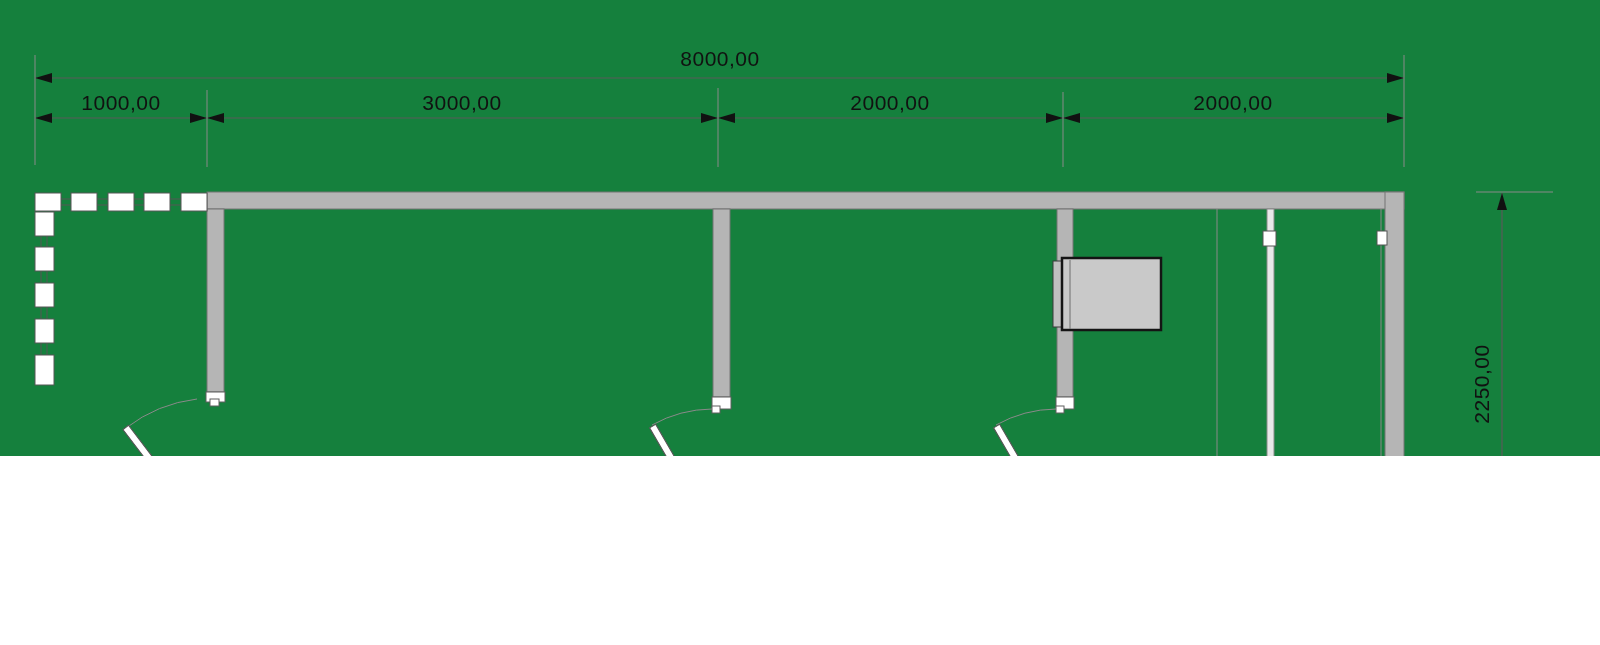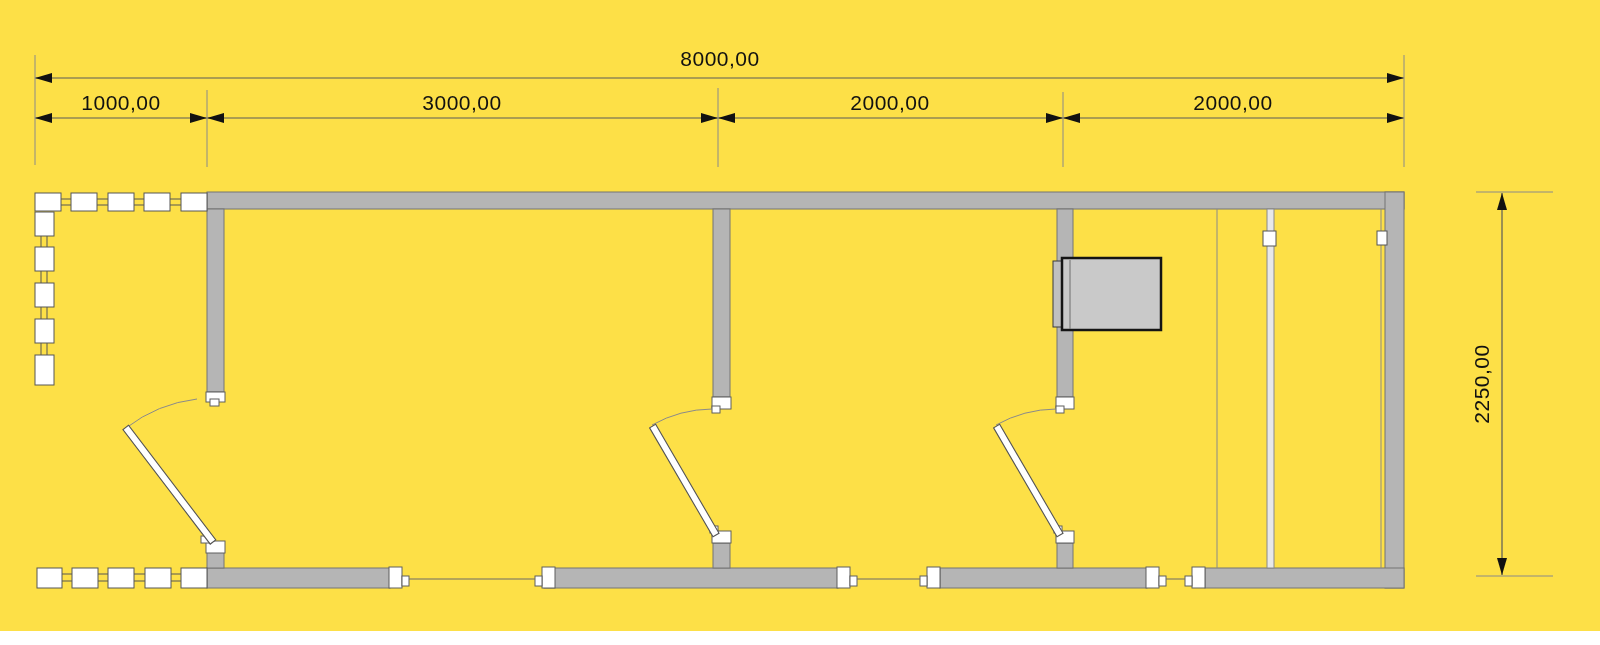--- a/index.html
+++ b/index.html
@@ -1,16 +1,16 @@
 <!DOCTYPE html>
 <html><head>
 <meta charset="utf-8">
 <style>
   html,body{margin:0;padding:0;background:#ffffff;}
-  .canvas{position:relative;width:1600px;height:631px;background:#fde047;overflow:hidden;
+  .canvas{position:relative;width:1600px;height:456px;background:#15803d;overflow:hidden;
           font-family:"Liberation Sans",sans-serif;}
   svg{display:block;}
   svg text{font-family:"Liberation Sans",sans-serif;font-size:21px;fill:#111111;}
   svg text.dim-label{letter-spacing:0.5px;}
 </style>
 </head>
 <body>
 
 <div class="canvas">
 <svg width="1600" height="645" viewBox="0 0 1600 645">

